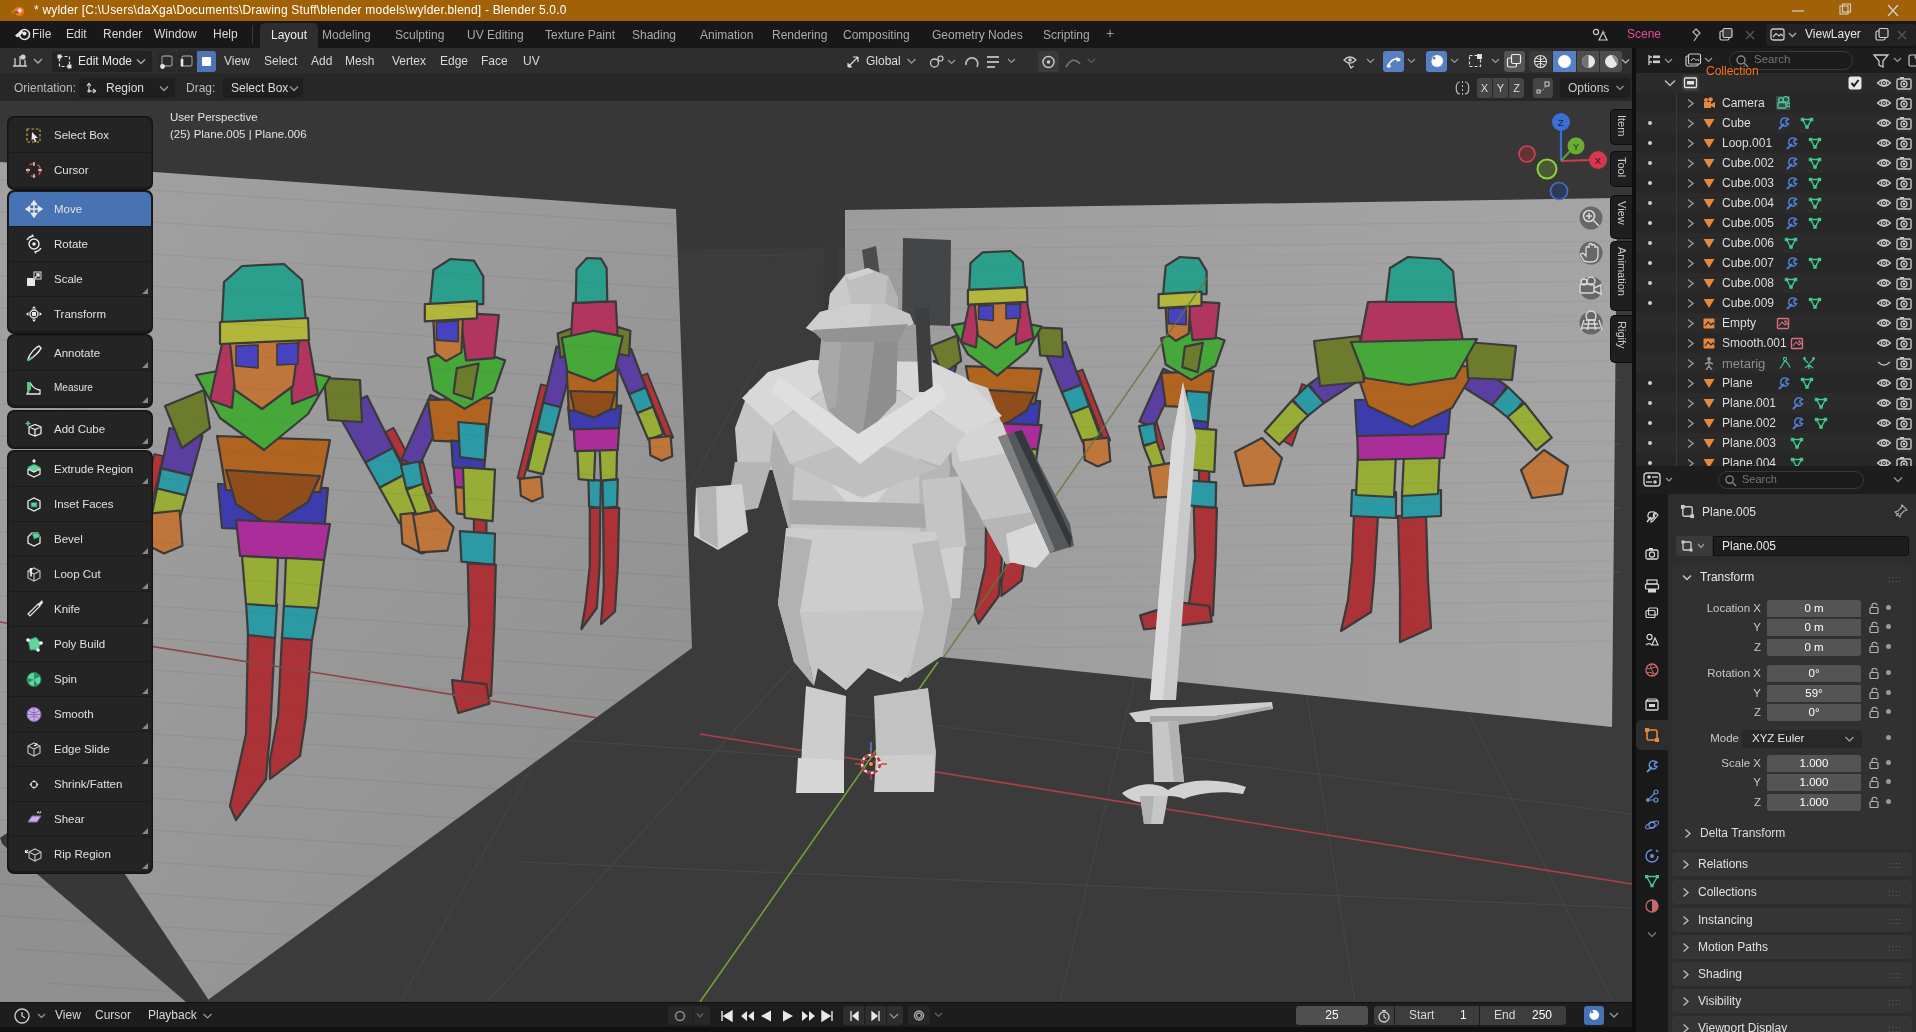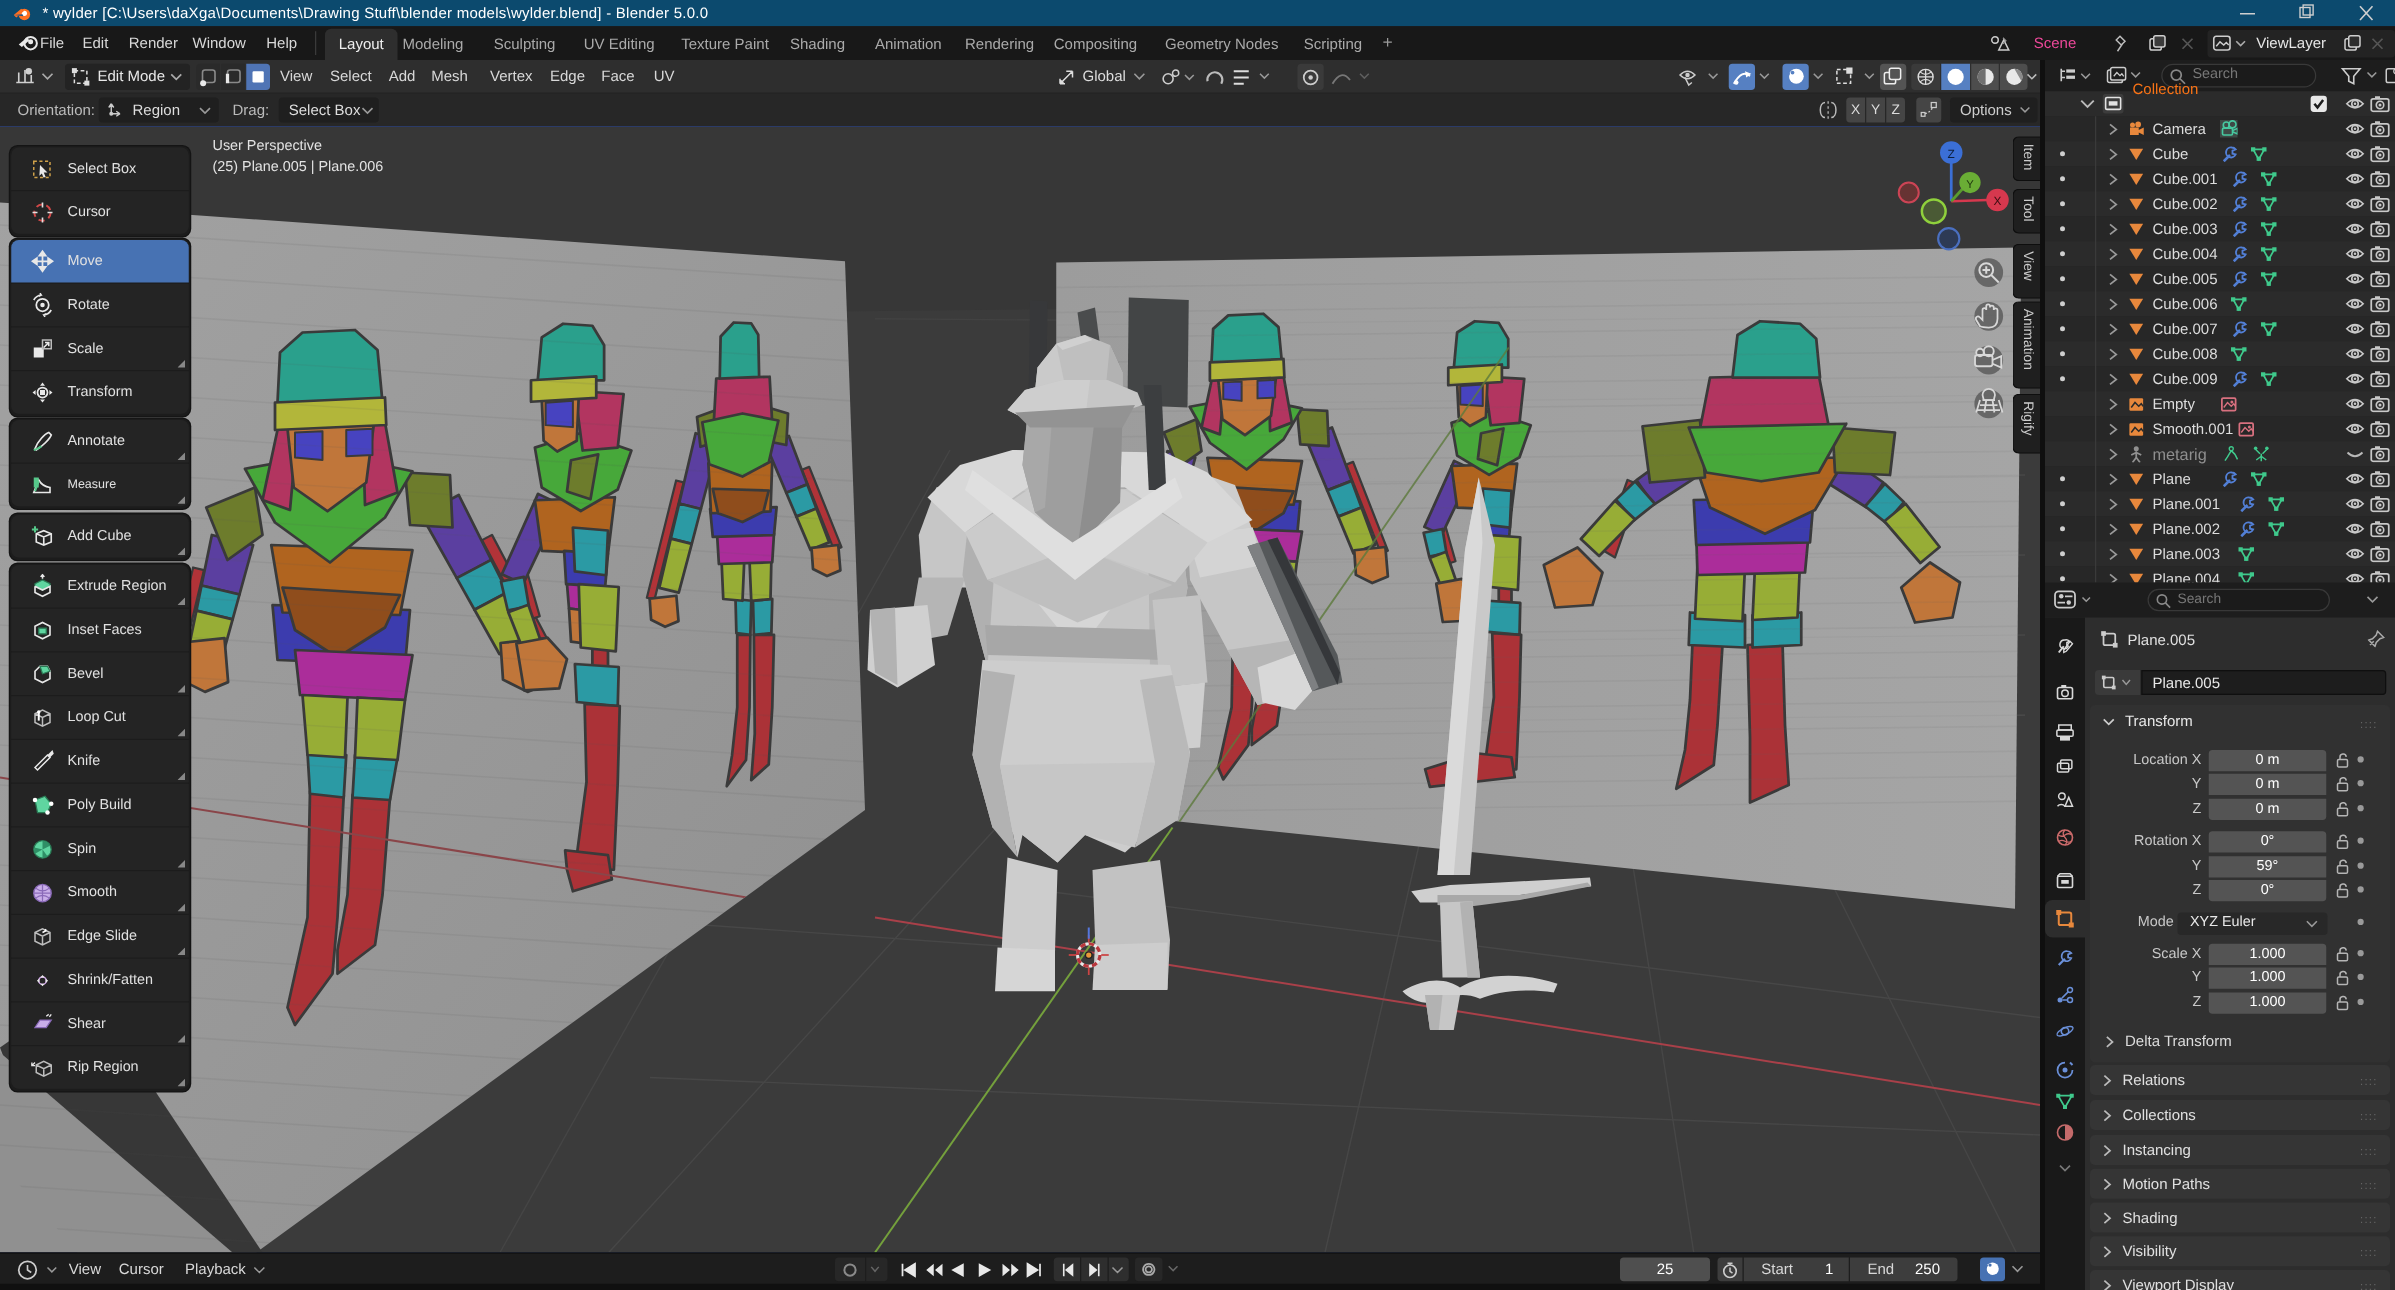--- a/index.html
+++ b/index.html
@@ -1,19 +1,19 @@
 <!DOCTYPE html>
 <html><head>
 <meta charset="utf-8">
 <style>
 * { margin:0; padding:0; box-sizing:border-box; }
 html,body { width:1916px; height:1032px; overflow:hidden; background:#1d1d1d;
   font-family:"Liberation Sans", sans-serif; }
 .abs { position:absolute; }
-#titlebar { position:absolute; left:0; top:0; width:1916px; height:21px; background:#0c4a6e; color:#ffffff; }
+#titlebar { position:absolute; left:0; top:0; width:1916px; height:21px; background:#a16207; color:#ffffff; }
 #titlebar .ttext { position:absolute; left:34px; top:3px; font-size:12px; color:#ffffff; letter-spacing:0.2px;}
 #menubar { position:absolute; left:0; top:21px; width:1916px; height:27px; background:#181818; }
 .menuitem { position:absolute; top:0; height:27px; line-height:27px; color:#d8d8d8; font-size:12px; }
 .wstab { position:absolute; top:2px; height:25px; line-height:25px; color:#aaaaaa; font-size:12px; padding:0 11px; border-radius:5px 5px 0 0; }
 .wstab.active { background:#2e2e2e; color:#eeeeee; }
 #toolhdr { position:absolute; left:0; top:48px; width:1632px; height:27px; background:#2e2e2e; border-bottom:1px solid #232323;}
 #toolset { position:absolute; left:0; top:75px; width:1632px; height:26px; background:#272727; }
 #viewport { position:absolute; left:0; top:101px; width:1632px; height:901px; background:#1d4ed8; }
 #timeline { position:absolute; left:0; top:1002px; width:1632px; height:25px; background:#1d1d1d; border-top:1px solid #101010;}
 #bottomstrip { position:absolute; left:0; top:1027px; width:1916px; height:5px; background:#101010; }
@@ -1016,21 +1016,21 @@
       <circle cx="8" cy="8" r="1.2" fill="#c8c8c8"></circle>
       <rect x="4" y="1" width="4" height="2" fill="#c8c8c8"></rect>
     </svg>
 <div class="abs" style="left:12px;top:93px;width:4px;height:4px;border-radius:2px;background:#cfcfcf"></div>
 <svg class="abs" style="left:50px;top:90px" width="9" height="11" viewBox="0 0 9 11">
       <path d="M2 1.5 l5 4 l-5 4" fill="none" stroke="#999" stroke-width="1.4"></path>
     </svg>
 <svg class="abs" style="left:66px;top:88px" width="14" height="14" viewBox="0 0 14 14">
       <path d="M1.5,3 h11 l-5.5,9 Z" fill="#e8883c"></path>
     </svg>
-<div class="abs" style="left:86px;top:88px;font-size:12px;color:#dddddd">Cube.001</div>
+<div class="abs" style="left:86px;top:88px;font-size:12px;color:#dddddd">Loop.001</div>
 <svg class="abs" style="left:148.16px;top:88px" width="14" height="14" viewBox="0 0 14 14">
       <path d="M9.5 2 a4 4 0 1 0 3 5.5 L10 7 V4.5 L12.5 3.5 A4 4 0 0 0 9.5 2 Z" fill="none" stroke="#527fd6" stroke-width="1.5"></path>
       <path d="M8 8 L3 13" stroke="#527fd6" stroke-width="2"></path>
     </svg>
 <svg class="abs" style="left:172.16px;top:88px" width="14" height="14" viewBox="0 0 14 14">
       <path d="M2.5,3.5 h9 l-4.5,8 Z" fill="none" stroke="#3fc98c" stroke-width="1.4"></path>
       <rect x="0.8" y="1.8" width="3.4" height="3.4" fill="#3fc98c"></rect>
       <rect x="9.8" y="1.8" width="3.4" height="3.4" fill="#3fc98c"></rect>
       <rect x="5.3" y="9.3" width="3.4" height="3.4" fill="#3fc98c"></rect>
     </svg>

